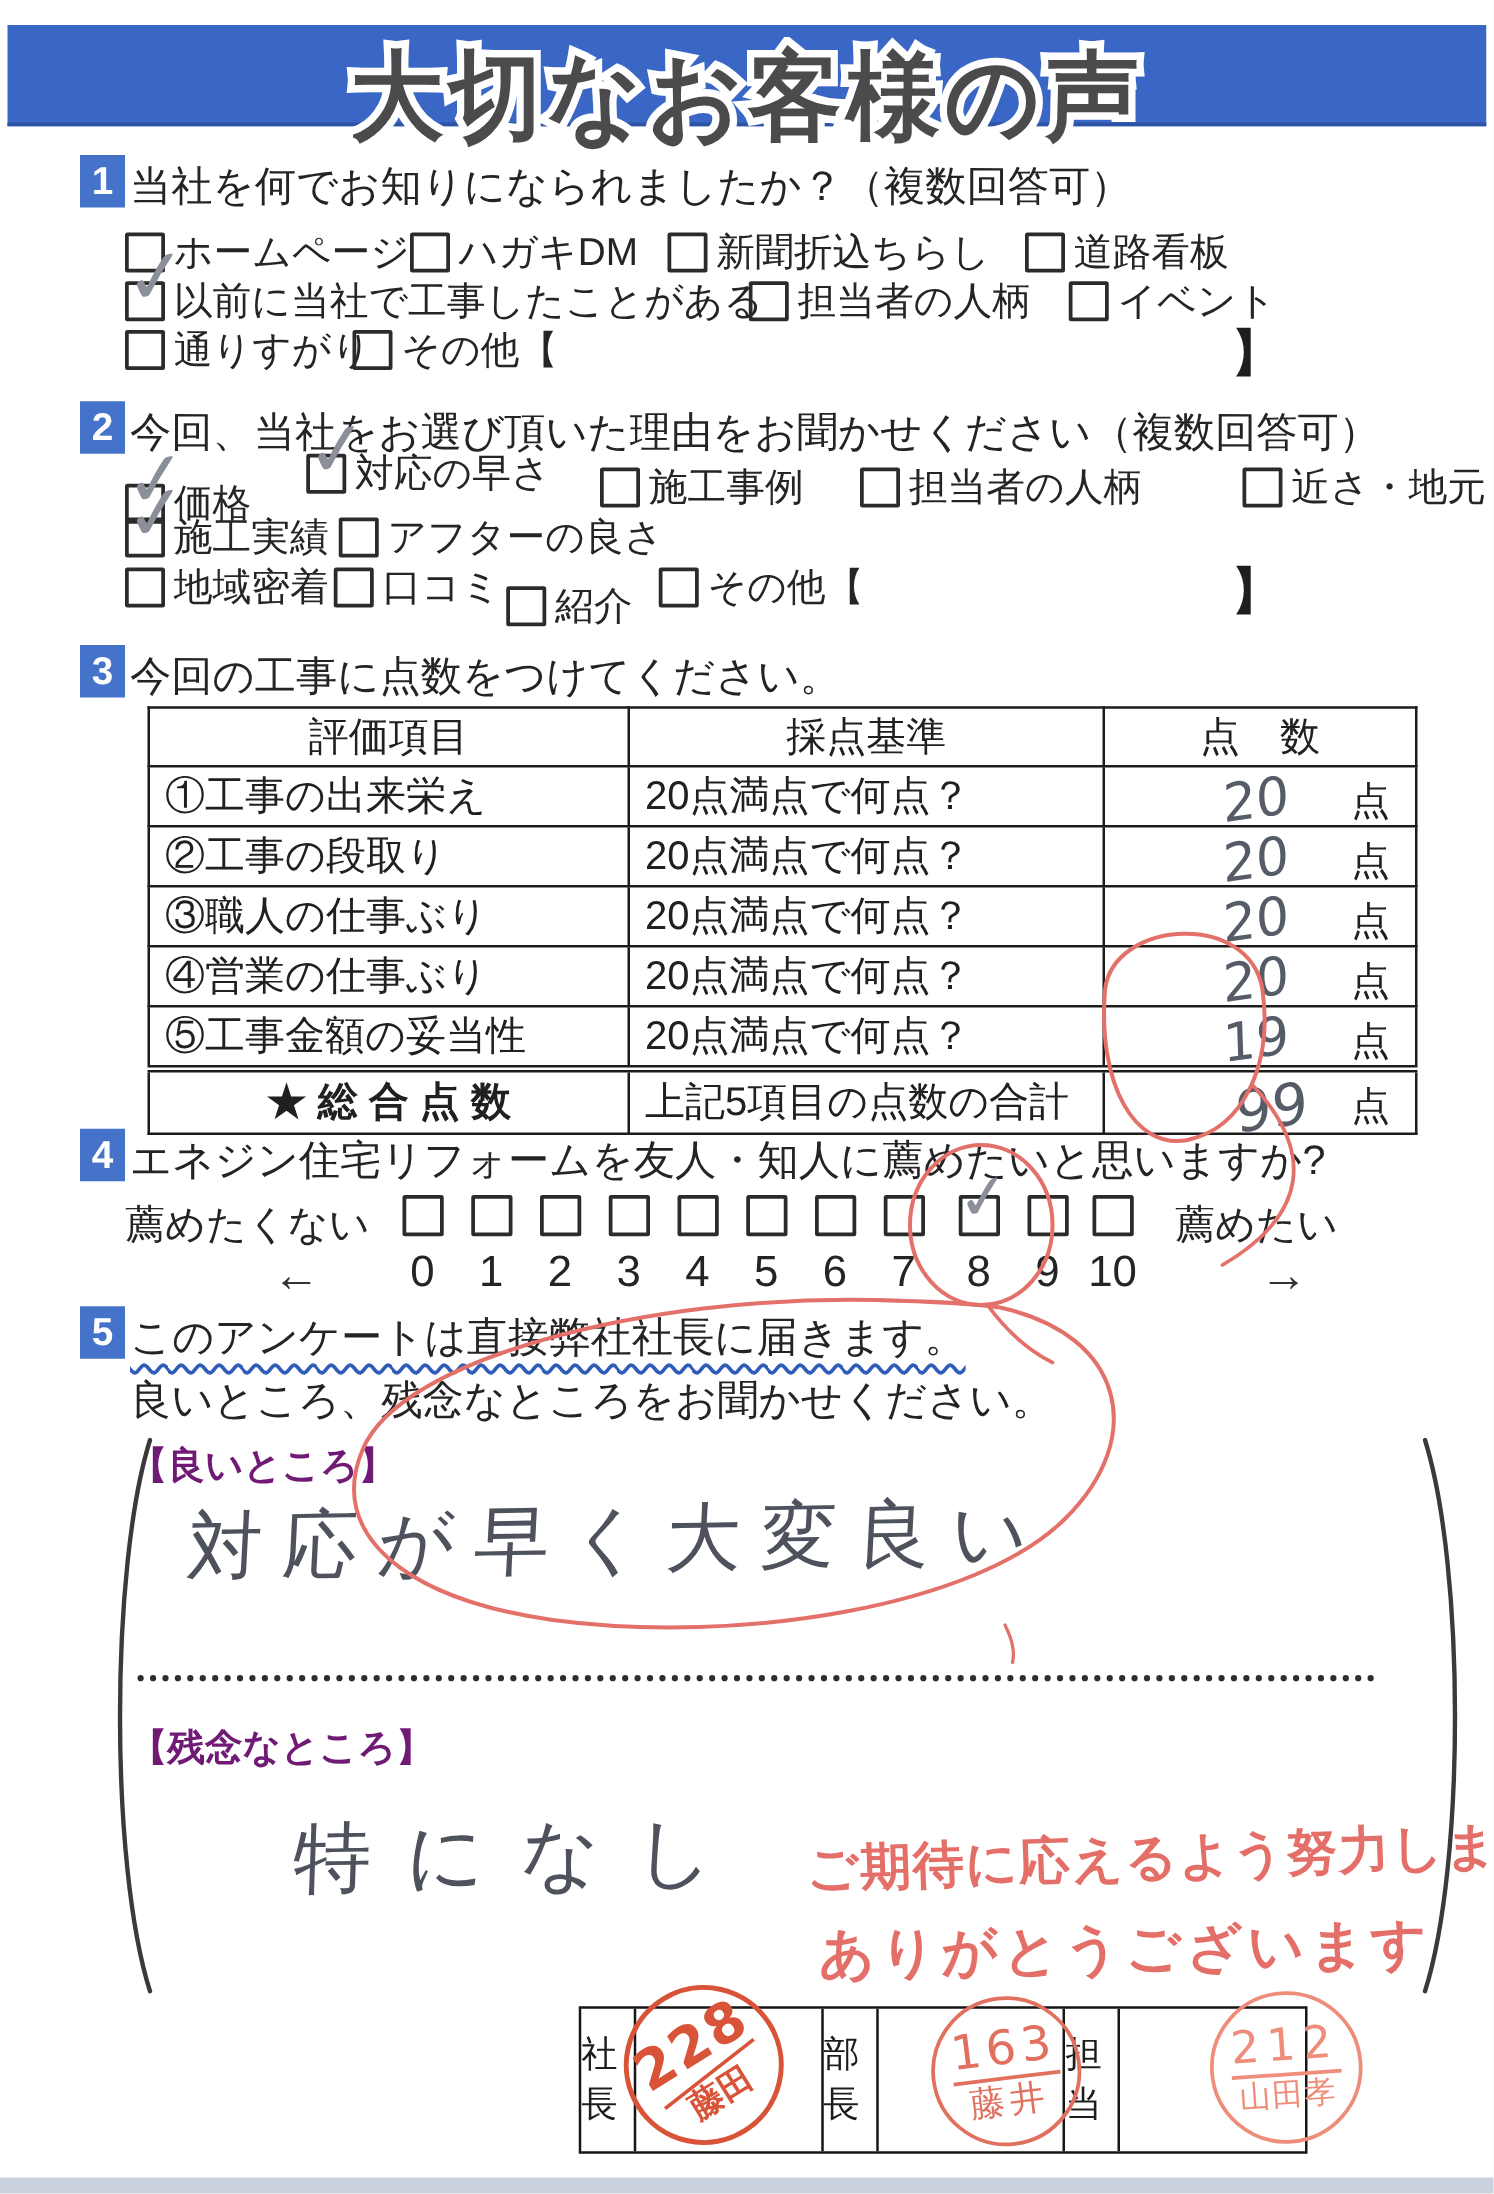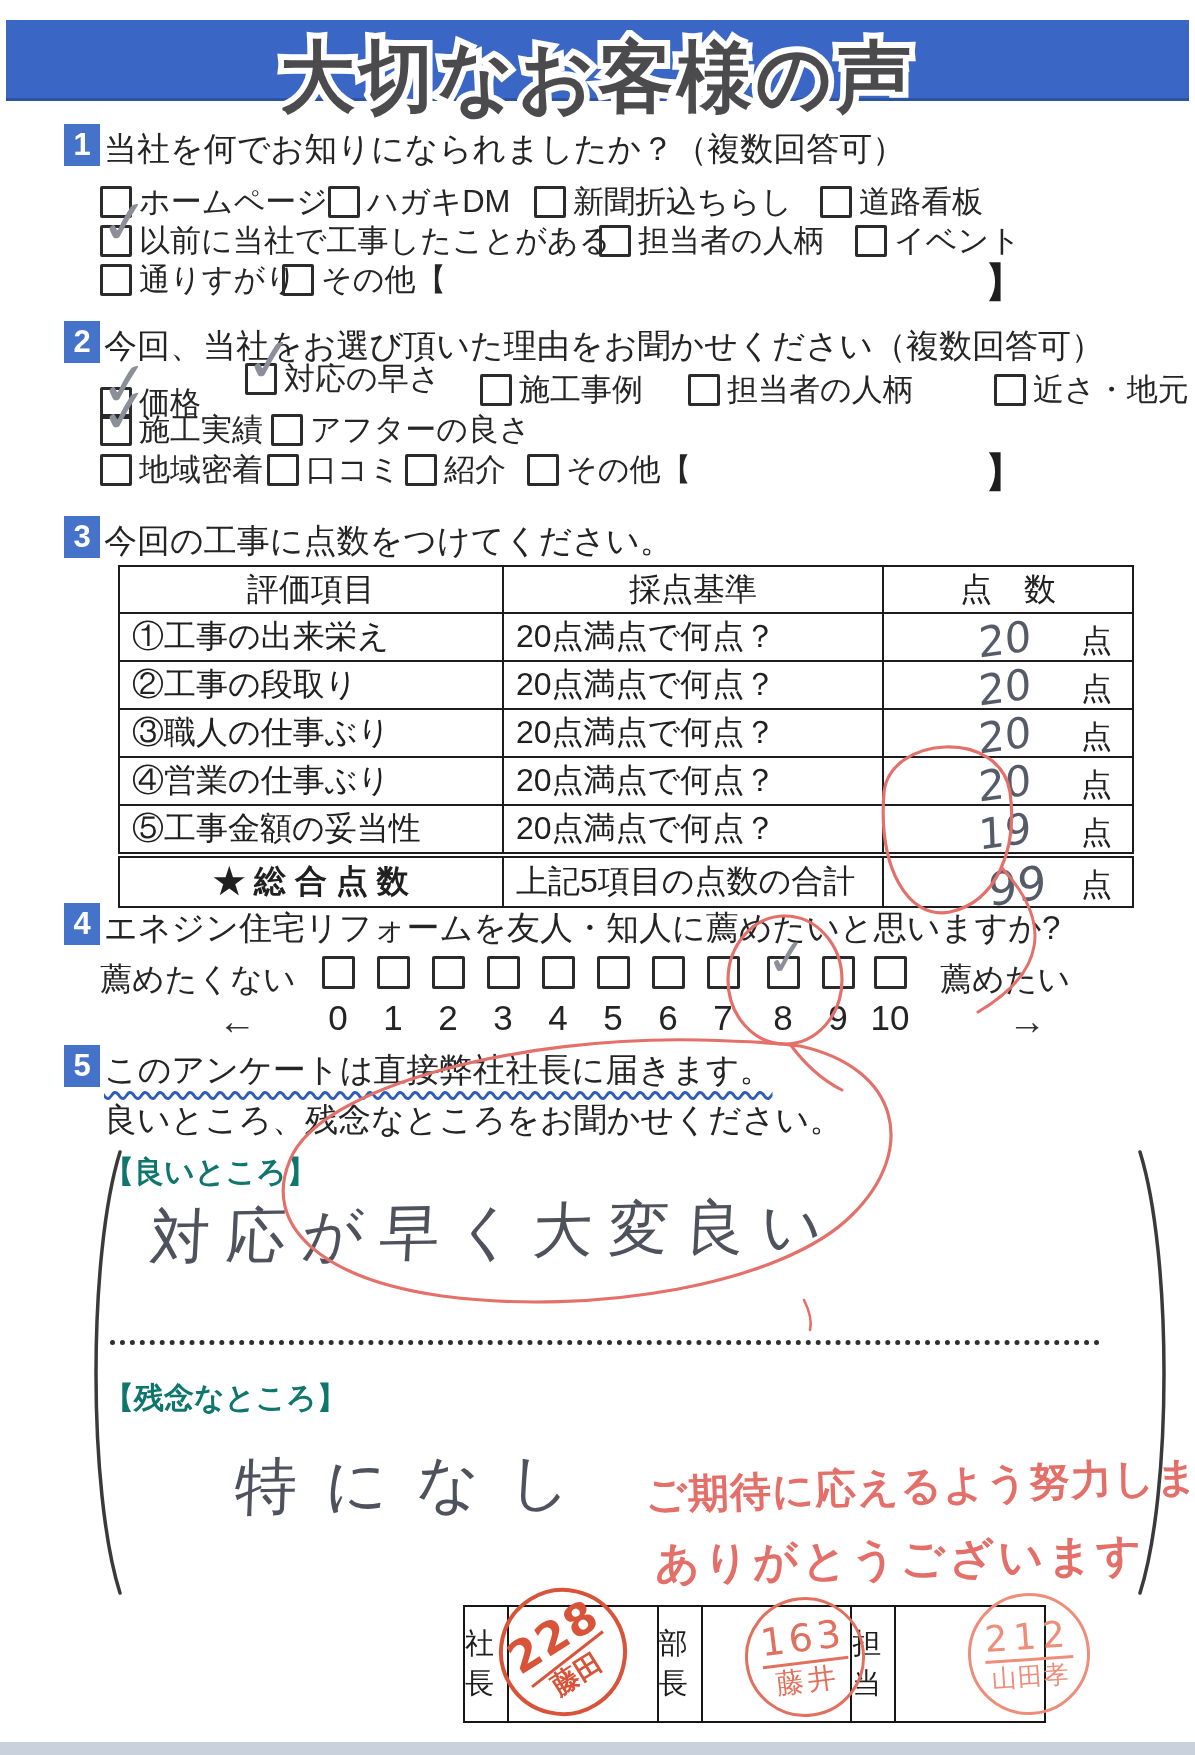--- a/index.html
+++ b/index.html
@@ -40,21 +40,21 @@
   
   .scale-label{position:absolute;font-size:32px;color:#252525;white-space:nowrap;}
   .scale-box{position:absolute;top:956px;width:27px;height:27px;border:3px solid #2b2b2b;border-radius:2px;}
   .scale-box.checked::after{content:"✓";position:absolute;left:-4px;top:-26px;font-size:50px;line-height:1;
        color:#8a8f99;font-family:"DejaVu Sans",sans-serif;transform:rotate(-6deg);}
   .scale-num{position:absolute;top:998px;width:44px;text-align:center;font-size:35px;color:#242424;}
   .arrow{position:absolute;top:1000px;font-size:38px;color:#333;}
   
   .wavy{text-decoration:underline;text-decoration-style:wavy;text-decoration-color:#2e5cb8;
         text-decoration-thickness:3px;text-underline-offset:10px;}
-  .c-label{position:absolute;font-size:30px;font-weight:600;color:#0f766e;text-align:center;}
+  .c-label{position:absolute;font-size:30px;font-weight:600;color:#701a75;text-align:center;}
   .hand{position:absolute;font-family:"DejaVu Sans",sans-serif;color:#4e525c;white-space:nowrap;}
   .hand-good{left:150px;top:1192px;font-size:60px;letter-spacing:16px;transform:rotate(-1deg) skewX(-4deg);}
   .hand-bad{left:235px;top:1442px;font-size:62px;letter-spacing:28px;transform:rotate(-1deg) skewX(-3deg);}
   .red-note{position:absolute;font-family:"DejaVu Sans",sans-serif;color:#e2635c;white-space:nowrap;
         font-weight:bold;opacity:.92;}
   .red-note1{left:645px;top:1458px;font-size:41px;letter-spacing:1px;transform:rotate(-2deg);}
   .red-note2{left:655px;top:1530px;font-size:44px;letter-spacing:4px;transform:rotate(-1deg);}
   .dotted-sep{position:absolute;left:110px;top:1340px;width:990px;border-bottom:5px dotted #2e2e2e;}
   
   .stamp-table{position:absolute;left:463px;top:1605px;width:583px;height:118px;display:flex;
@@ -172,21 +172,21 @@
     <span>アフターの良さ</span>
   </div>
   <div class="opt" style="left:100px;top:451px;">
     <span class="cb"></span>
     <span>地域密着</span>
   </div>
   <div class="opt" style="left:267px;top:451px;">
     <span class="cb"></span>
     <span>口コミ</span>
   </div>
-  <div class="opt" style="left:405px;top:451px;">
+  <div class="opt" style="left:405px;top:466px;">
     <span class="cb"></span>
     <span>紹介</span>
   </div>
   <div class="opt" style="left:527px;top:451px;">
     <span class="cb"></span>
     <span>その他【</span>
   </div>
   <div class="bracket-close" style="left:985px;top:445px;">】</div>
 
   <div class="sq" style="left:64px;top:516px;">3</div>

